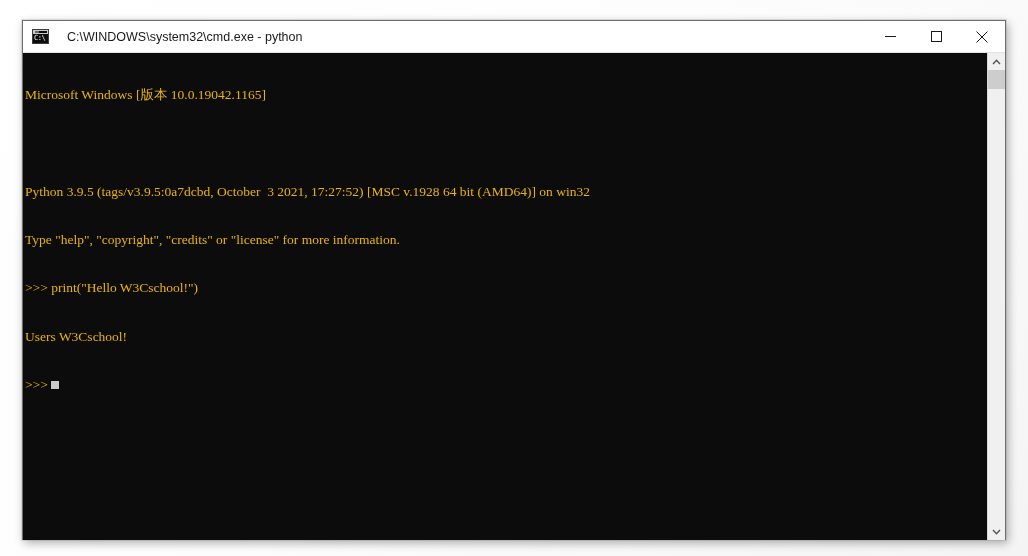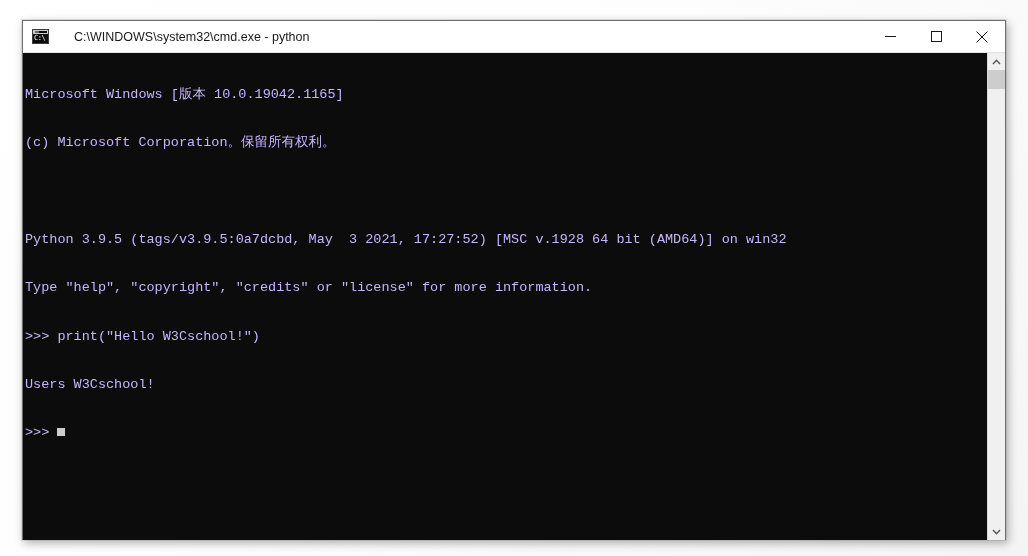--- a/index.html
+++ b/index.html
@@ -83,21 +83,21 @@
     left: 1px;
     top: 4px;
     font-family: "DejaVu Sans Mono", monospace;
     font-size: 7px;
     line-height: 9px;
     color: #f2f2f2;
     letter-spacing: -0.5px;
     white-space: nowrap;
   }
   #title-text {
-    margin-left: 25px;
+    margin-left: 18px;
     font-size: 12.5px;
     color: #1a1a1a;
     white-space: nowrap;
     overflow: hidden;
     text-overflow: ellipsis;
     font-family: "Liberation Sans", sans-serif;
   }
 
   
   #window-controls {
@@ -123,22 +123,22 @@
     position: relative;
     height: 487px;
     background: #0c0c0c;
     overflow: hidden;
   }
   #console-text {
     position: absolute;
     left: 2px;
     top: 2px;
     right: 21px;
-    color: #c4b5fd;
-    font-family: Liberation Mono, monospace;
+    color: #eab308;
+    font-family: Liberation Serif, serif;
     font-size: 13.5px;
     line-height: 16.1px;
     white-space: pre;
     letter-spacing: 0px;
   }
   .cline {
     height: 16.1px;
     white-space: pre;
     overflow: hidden;
   }
@@ -224,23 +224,22 @@
         <svg width="12" height="12" viewBox="0 0 12 12">
           <path d="M0.5 0.5 L11.5 11.5 M11.5 0.5 L0.5 11.5" stroke="#1a1a1a" stroke-width="1" fill="none"></path>
         </svg>
       </button>
     </div>
   </div>
 
   <div id="console-area">
     <div id="console-text">
       <div class="cline">Microsoft Windows [版本 10.0.19042.1165]</div>
-      <div class="cline">(c) Microsoft Corporation。保留所有权利。</div>
       <div class="cline"></div>
-      <div class="cline">Python 3.9.5 (tags/v3.9.5:0a7dcbd, May  3 2021, 17:27:52) [MSC v.1928 64 bit (AMD64)] on win32</div>
+      <div class="cline">Python 3.9.5 (tags/v3.9.5:0a7dcbd, October  3 2021, 17:27:52) [MSC v.1928 64 bit (AMD64)] on win32</div>
       <div class="cline">Type "help", "copyright", "credits" or "license" for more information.</div>
       <div class="cline">&gt;&gt;&gt; print("Hello W3Cschool!")</div>
       <div class="cline">Users W3Cschool!</div>
       <div class="cline"><span>&gt;&gt;&gt; </span><span class="cursor-block"></span></div>
     </div>
 
     <div id="console-scrollbar">
       <div class="sb-arrow" id="scroll-up-button">
         <svg width="9" height="6" viewBox="0 0 9 6">
           <path d="M1 5 L4.5 1.2 L8 5" stroke="#555555" stroke-width="1.4" fill="none"></path>

